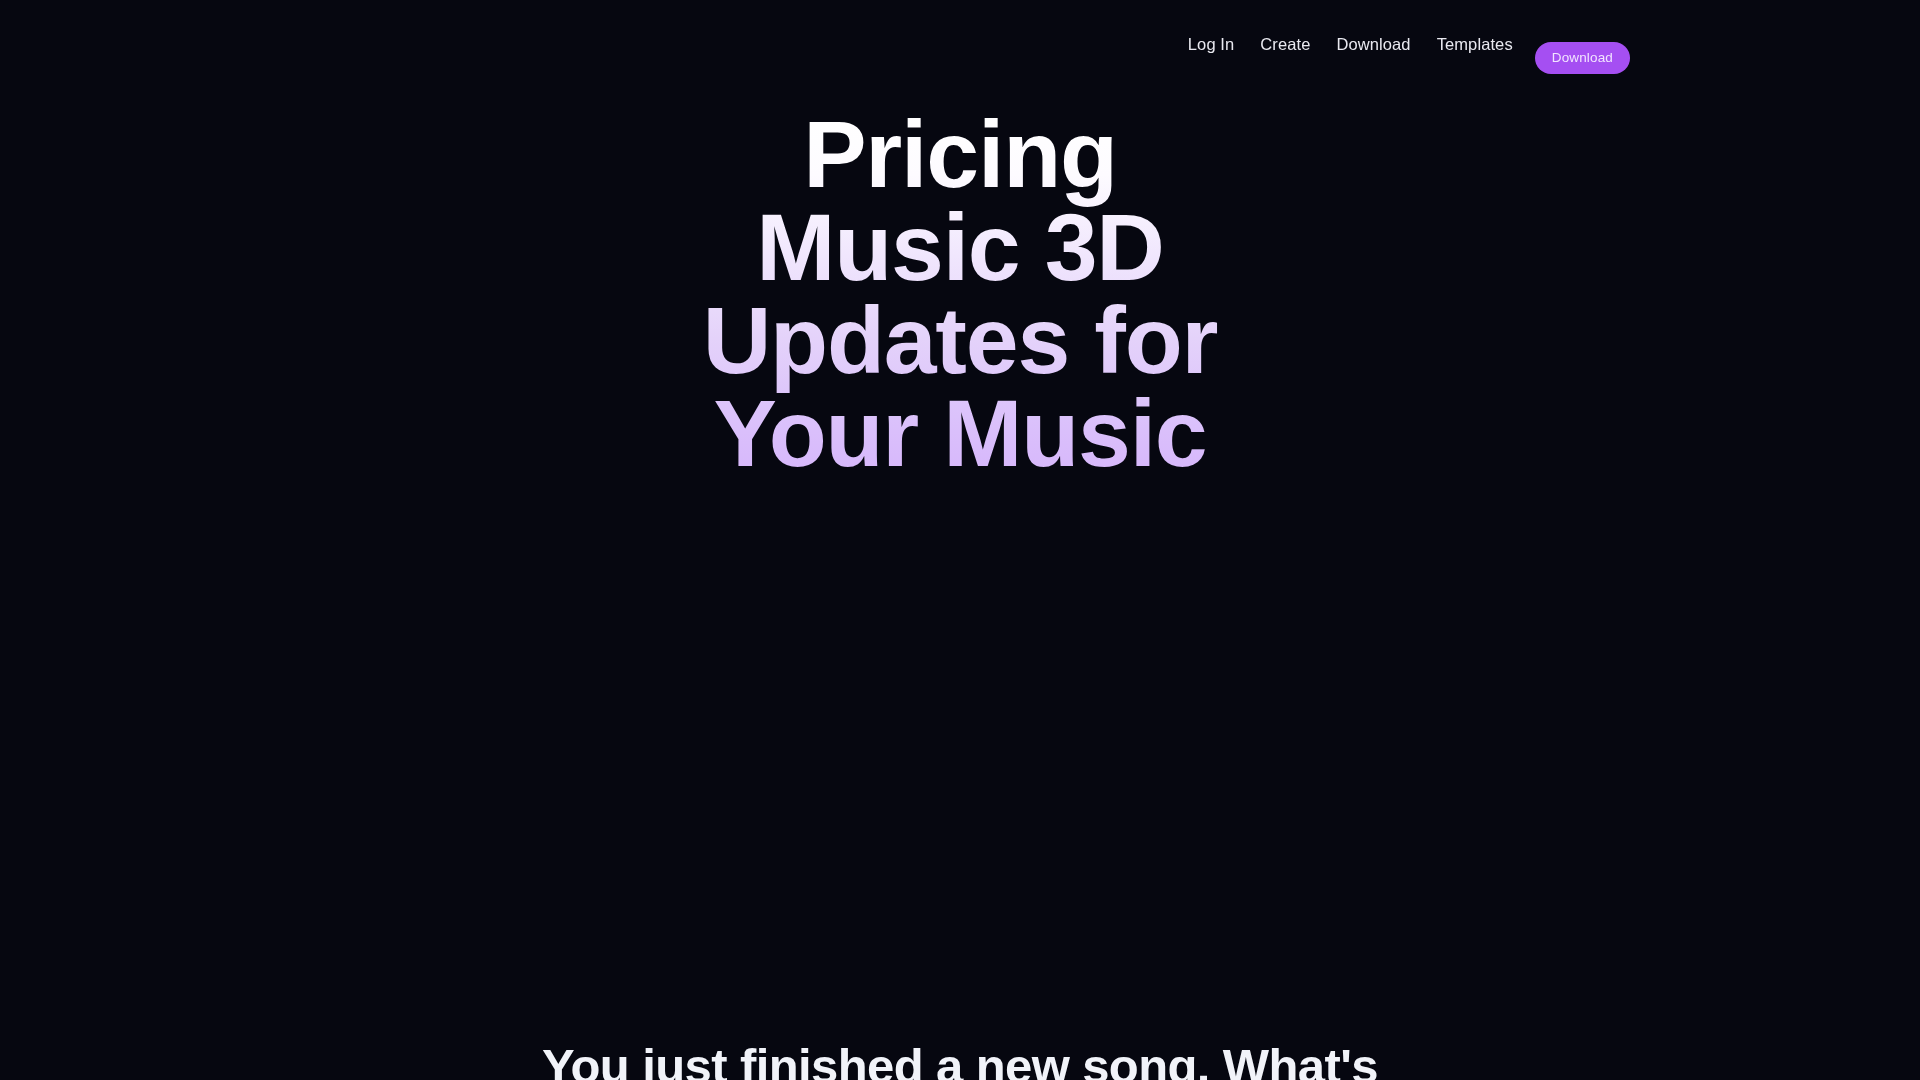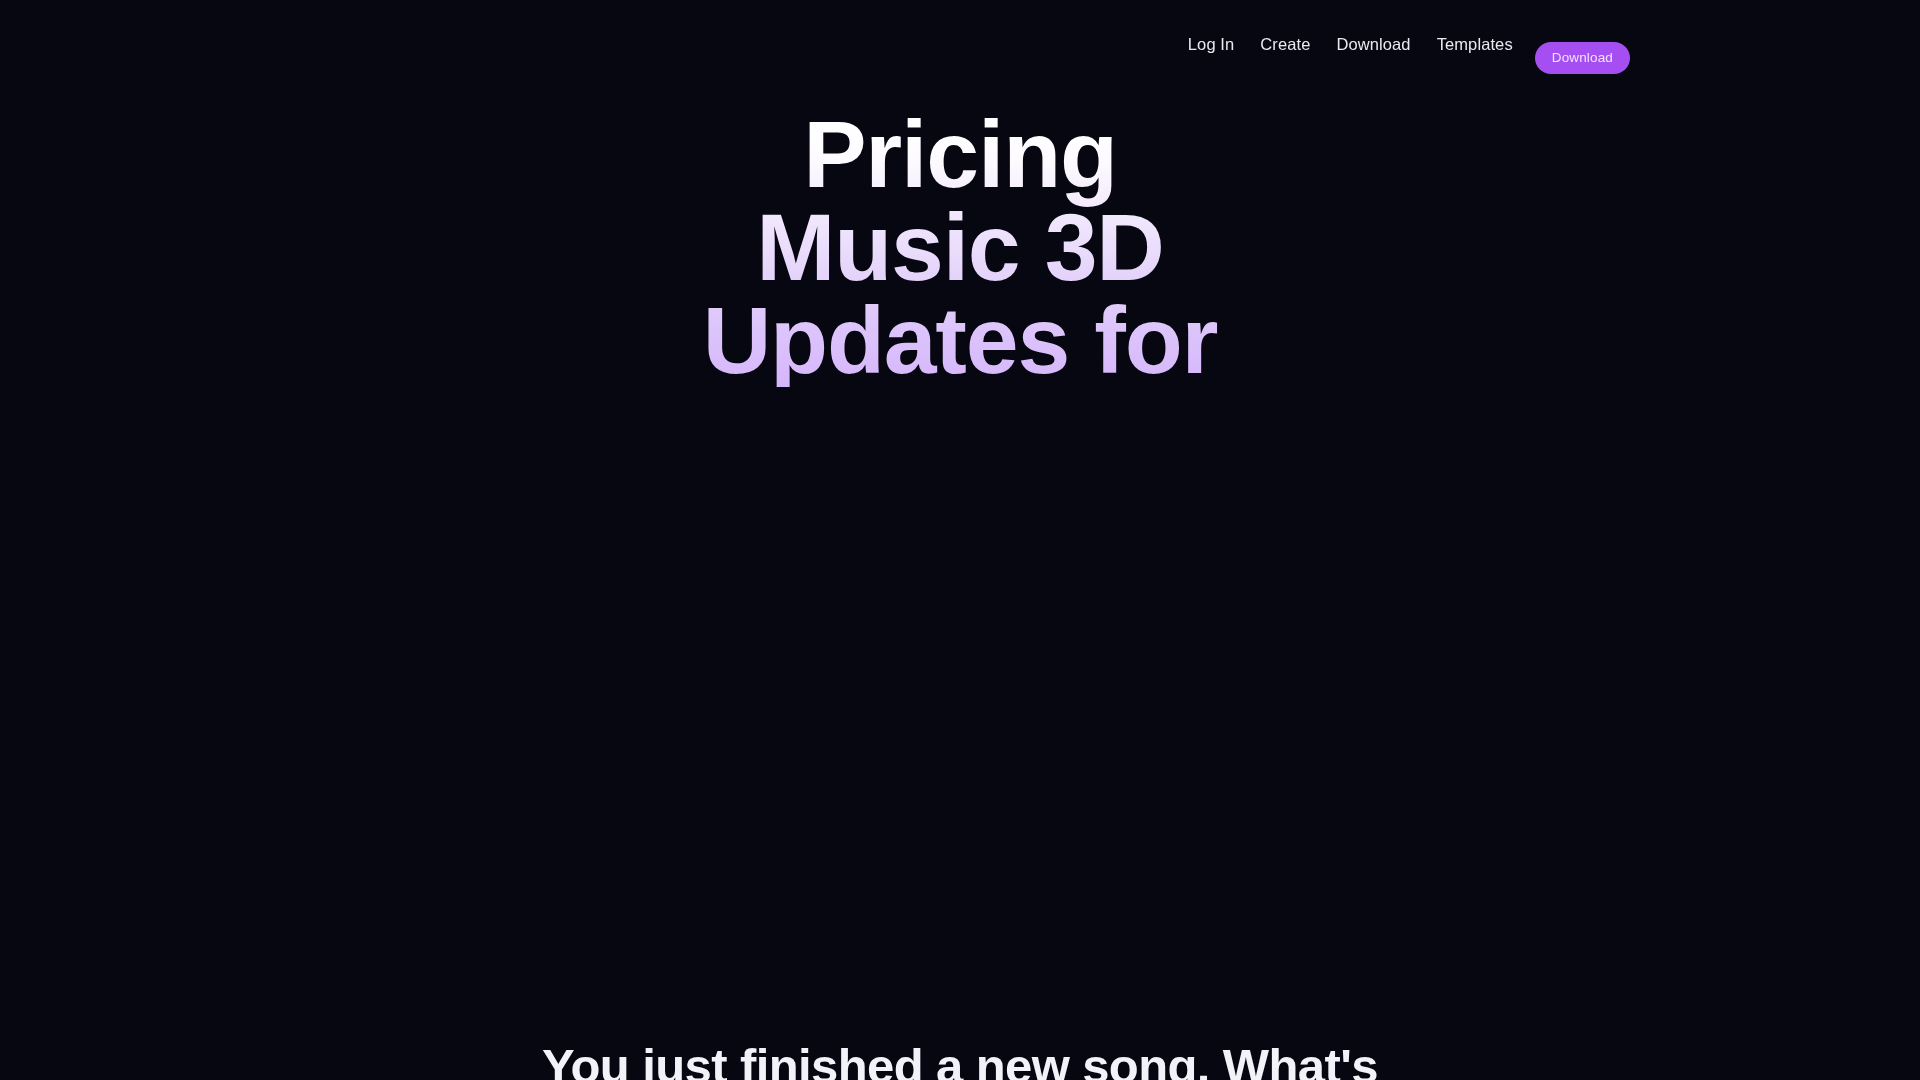--- a/index.html
+++ b/index.html
@@ -176,20 +176,21 @@
       </span>
     </nav>
   </header>
 
   <section class="hero">
 
     <h1 class="hero-headline">
       <span class="hl-line">Pricing</span>
       <span class="hl-line">Music 3D</span>
       <span class="hl-line">Updates for</span>
+      <span class="hl-line">Your Music</span>
     </h1>
 
     <div class="hero-stage"></div>
 
   </section>
 
   <section class="intro-section">
     <h2 class="intro-heading">You just finished a new song. What's</h2>
   </section>
 

